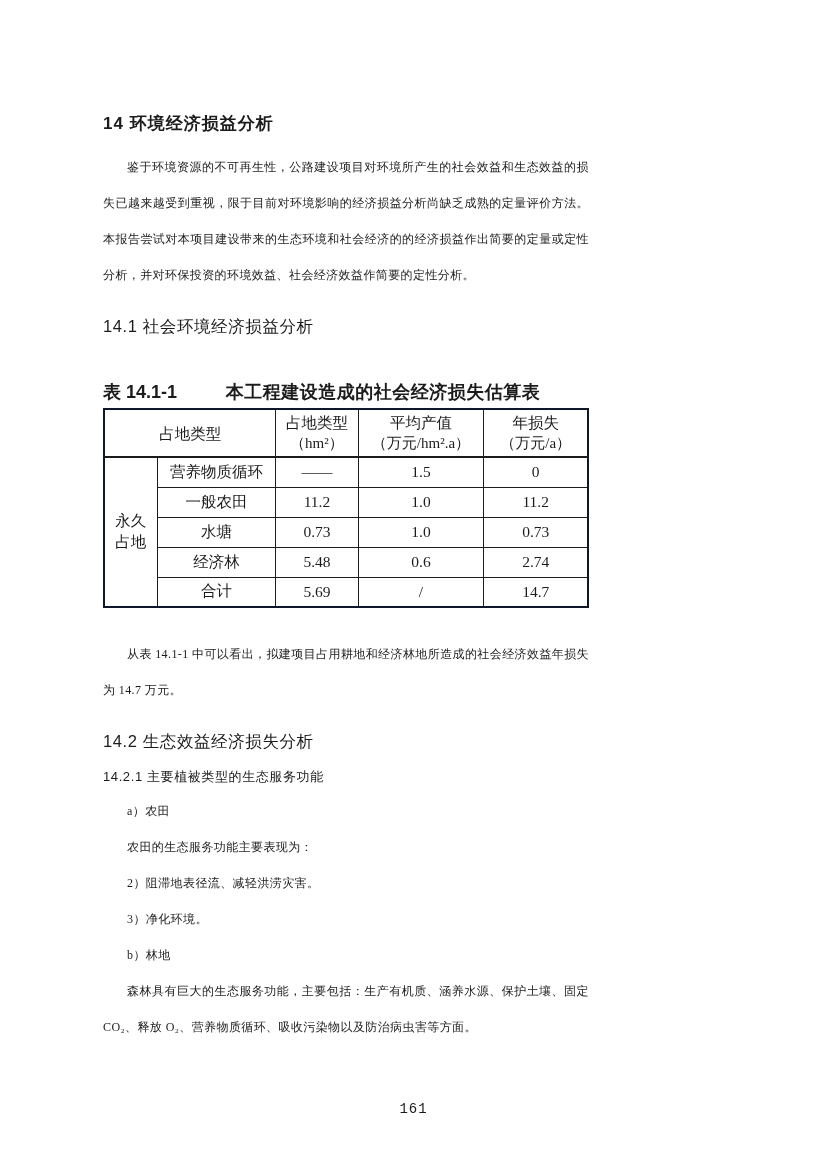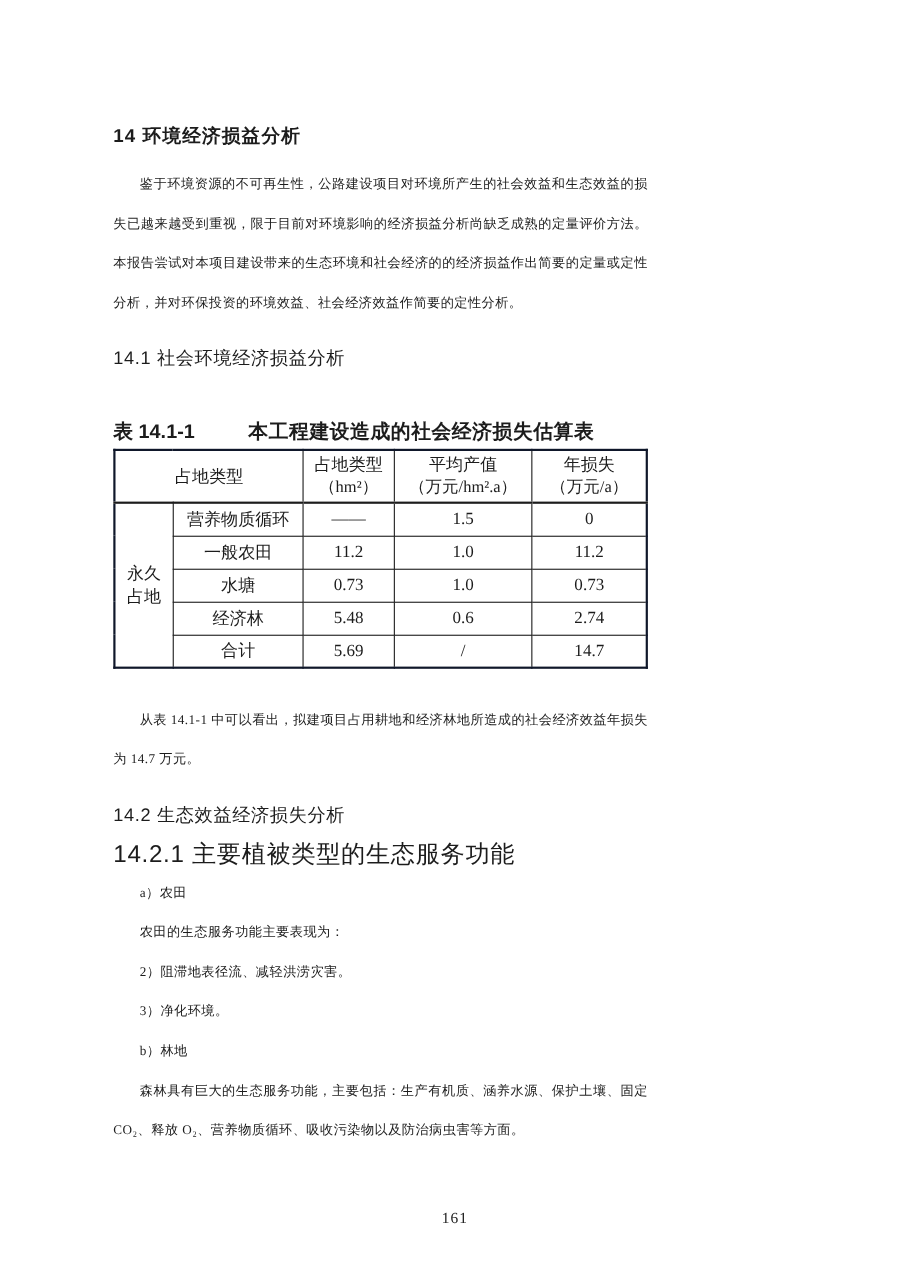--- a/index.html
+++ b/index.html
@@ -38,21 +38,21 @@
     font-weight: normal;
     font-size: 16.5px;
     letter-spacing: 0.6px;
     line-height: 33px;
     margin-top: 17px;
     margin-bottom: 2px;
   }
   .h3 {
     font-family: "Liberation Sans", "DejaVu Sans", sans-serif;
     font-weight: normal;
-    font-size: 22px;
+    font-size: 13px;
     letter-spacing: 0.6px;
     line-height: 33px;
   }
   .table-caption {
     display: flex;
     align-items: baseline;
     font-family: "Liberation Sans", "DejaVu Sans", sans-serif;
     font-weight: bold;
     font-size: 18px;
     margin-top: 6px;
@@ -83,20 +83,21 @@
   .unit-line { font-size: 15px; }
   .gap-after-table { height: 28px; }
   .page-number {
     position: absolute;
     bottom: 52px;
     left: 0;
     width: 827px;
     text-align: center;
     font-size: 14px;
     letter-spacing: 1px;
+    font-family: Liberation Mono, monospace;
   }
 </style>
 </head>
 <body>
 
 <div class="page">
 
   <div class="h1">14  环境经济损益分析</div>
 
   <p class="body-text indent">鉴于环境资源的不可再生性，公路建设项目对环境所产生的社会效益和生态效益的损失已越来越受到重视，限于目前对环境影响的经济损益分析尚缺乏成熟的定量评价方法。本报告尝试对本项目建设带来的生态环境和社会经济的的经济损益作出简要的定量或定性分析，并对环保投资的环境效益、社会经济效益作简要的定性分析。</p>

